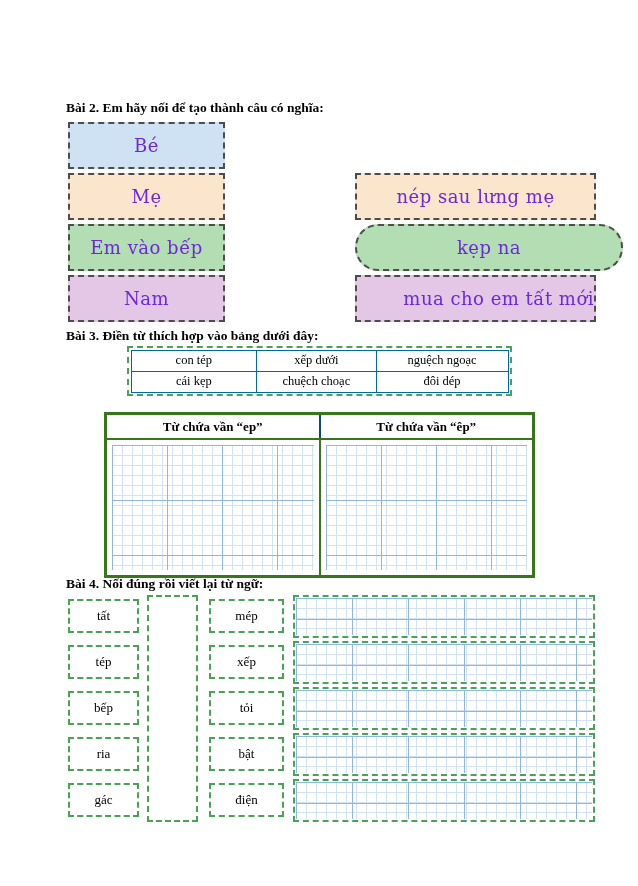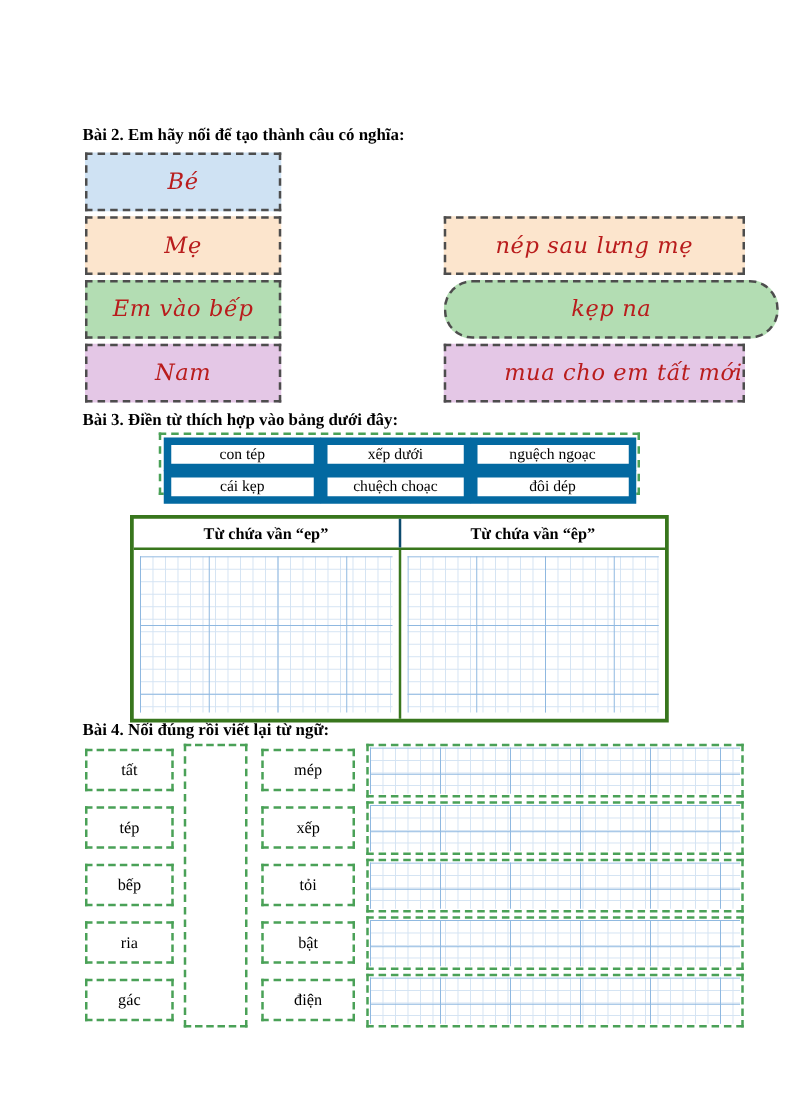--- a/index.html
+++ b/index.html
@@ -24,23 +24,22 @@
   
   .match-box {
     position: absolute;
     border: 2px dashed #4d4d4d;
     display: flex;
     align-items: center;
     justify-content: center;
   }
   .script {
     font-family: "DejaVu Serif", serif;
-    font-style: italic;
     font-size: 18px;
-    color: #b91c1c;
+    color: #6d28d9;
     letter-spacing: 0.5px;
   }
   .fill-blue   { background: #cfe2f3; }
   .fill-peach  { background: #fce5cd; }
   .fill-green  { background: #b3ddb3; }
   .fill-purple { background: #e4c7e6; }
 
   
   .word-bank {
     position: absolute;
@@ -50,21 +49,21 @@
     background: #fff;
     padding: 2px;
   }
   .word-bank-grid {
     display: grid;
     grid-template-columns: 1fr 0.95fr 1.05fr;
     grid-template-rows: 1fr 1fr;
     width: 100%; height: 100%;
   }
   .word-bank-cell {
-    border: 6px solid #0369a1;
+    border: 1px solid #0369a1;
     margin: -0.5px;
     display: flex;
     align-items: center;
     justify-content: center;
     font-size: 12.5px;
     background: #fff;
   }
 
   
   .ep-table {

